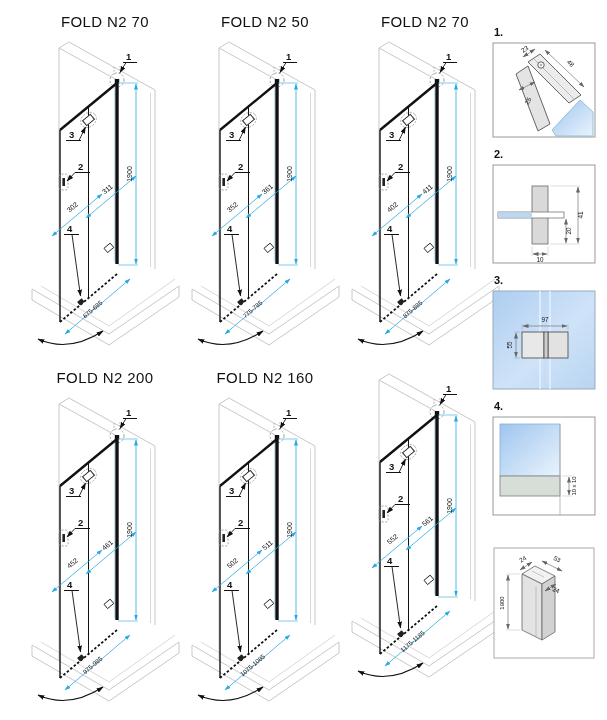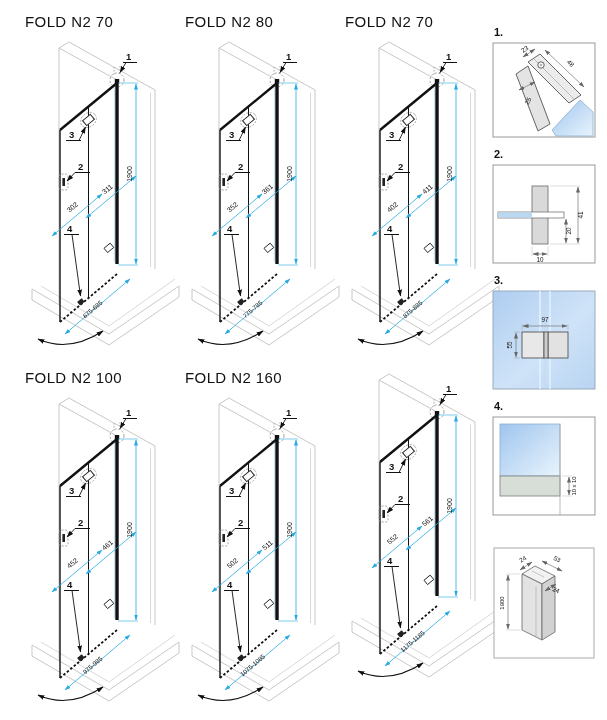--- a/index.html
+++ b/index.html
@@ -1,20 +1,20 @@
 <!DOCTYPE html>
 <html><head>
 <meta charset="utf-8">
 <style>
   html,body{margin:0;padding:0;background:#ffffff;}
   body{width:607px;height:720px;overflow:hidden;font-family:"Liberation Sans",sans-serif;color:#111;position:relative;}
   .sheet{position:absolute;inset:0;background:#fff;}
   .panels{position:absolute;left:25px;top:10px;display:grid;grid-template-columns:repeat(3,160px);grid-row-gap:12px;}
   .panel{width:160px;}
-  .panel-title{height:24px;line-height:24px;text-align:left;font-size:15px;letter-spacing:.4px;color:#111;white-space:nowrap;}
+  .panel-title{height:24px;line-height:24px;text-align:center;font-size:15px;letter-spacing:.4px;color:#111;white-space:nowrap;}
   .panel svg{display:block;margin:0 auto;}
   .details{position:absolute;left:492px;top:26px;width:110px;display:flex;flex-direction:column;}
   .detail-label{font-size:11px;font-weight:bold;margin:0 0 3px 2px;height:13px;}
   .details svg{display:block;margin:0 0 10px 0;}
   text{fill:#111;}
   .dimtxt{font-size:7px;}
   .dimtxt-s{font-size:6.3px;}
   .callout{font-size:9.5px;font-weight:bold;}
 </style>
 </head>
@@ -127,21 +127,21 @@
           <text class="dimtxt" text-anchor="middle" transform="translate(103,140) rotate(-90)">1900</text>
           <text class="dimtxt" text-anchor="middle" transform="translate(80,157) rotate(-40)">311</text>
           <text class="dimtxt" text-anchor="middle" transform="translate(45,175) rotate(-40)">302</text>
           <text class="dimtxt-s" text-anchor="middle" transform="translate(65,277) rotate(-40)">675-685</text>
         </g>
         <path d="M9,305 Q40,319 74,297" stroke="#111" stroke-width="1.1" fill="none" marker-start="url(#mb)" marker-end="url(#mb)"></path>
       </svg>
     </div>
 
     <div class="panel">
-      <div class="panel-title">FOLD N2 80</div>
+      <div class="panel-title">FOLD N2 50</div>
       <svg width="153" height="320" viewBox="0 0 153 320">
 
         <g stroke="#c8c8c8" fill="none" stroke-width="1">
           <path d="M30,14 L40,8 L126,56"></path>
           <path d="M30,14 L88,46"></path>
           <path d="M30,14 V270"></path>
           <path d="M126,56 V235"></path>
           <path d="M121.5,58.5 V233" stroke-width="0.7"></path>
         </g>
 
@@ -301,21 +301,21 @@
           <text class="dimtxt" text-anchor="middle" transform="translate(103,140) rotate(-90)">1900</text>
           <text class="dimtxt" text-anchor="middle" transform="translate(80,157) rotate(-40)">411</text>
           <text class="dimtxt" text-anchor="middle" transform="translate(45,175) rotate(-40)">402</text>
           <text class="dimtxt-s" text-anchor="middle" transform="translate(65,277) rotate(-40)">875-885</text>
         </g>
         <path d="M9,305 Q40,319 74,297" stroke="#111" stroke-width="1.1" fill="none" marker-start="url(#mb)" marker-end="url(#mb)"></path>
       </svg>
     </div>
 
     <div class="panel">
-      <div class="panel-title">FOLD N2 100</div>
+      <div class="panel-title">FOLD N2 200</div>
       <svg width="153" height="320" viewBox="0 0 153 320">
 
         <g stroke="#c8c8c8" fill="none" stroke-width="1">
           <path d="M30,14 L40,8 L126,56"></path>
           <path d="M30,14 L88,46"></path>
           <path d="M30,14 V270"></path>
           <path d="M126,56 V235"></path>
           <path d="M121.5,58.5 V233" stroke-width="0.7"></path>
         </g>
 

